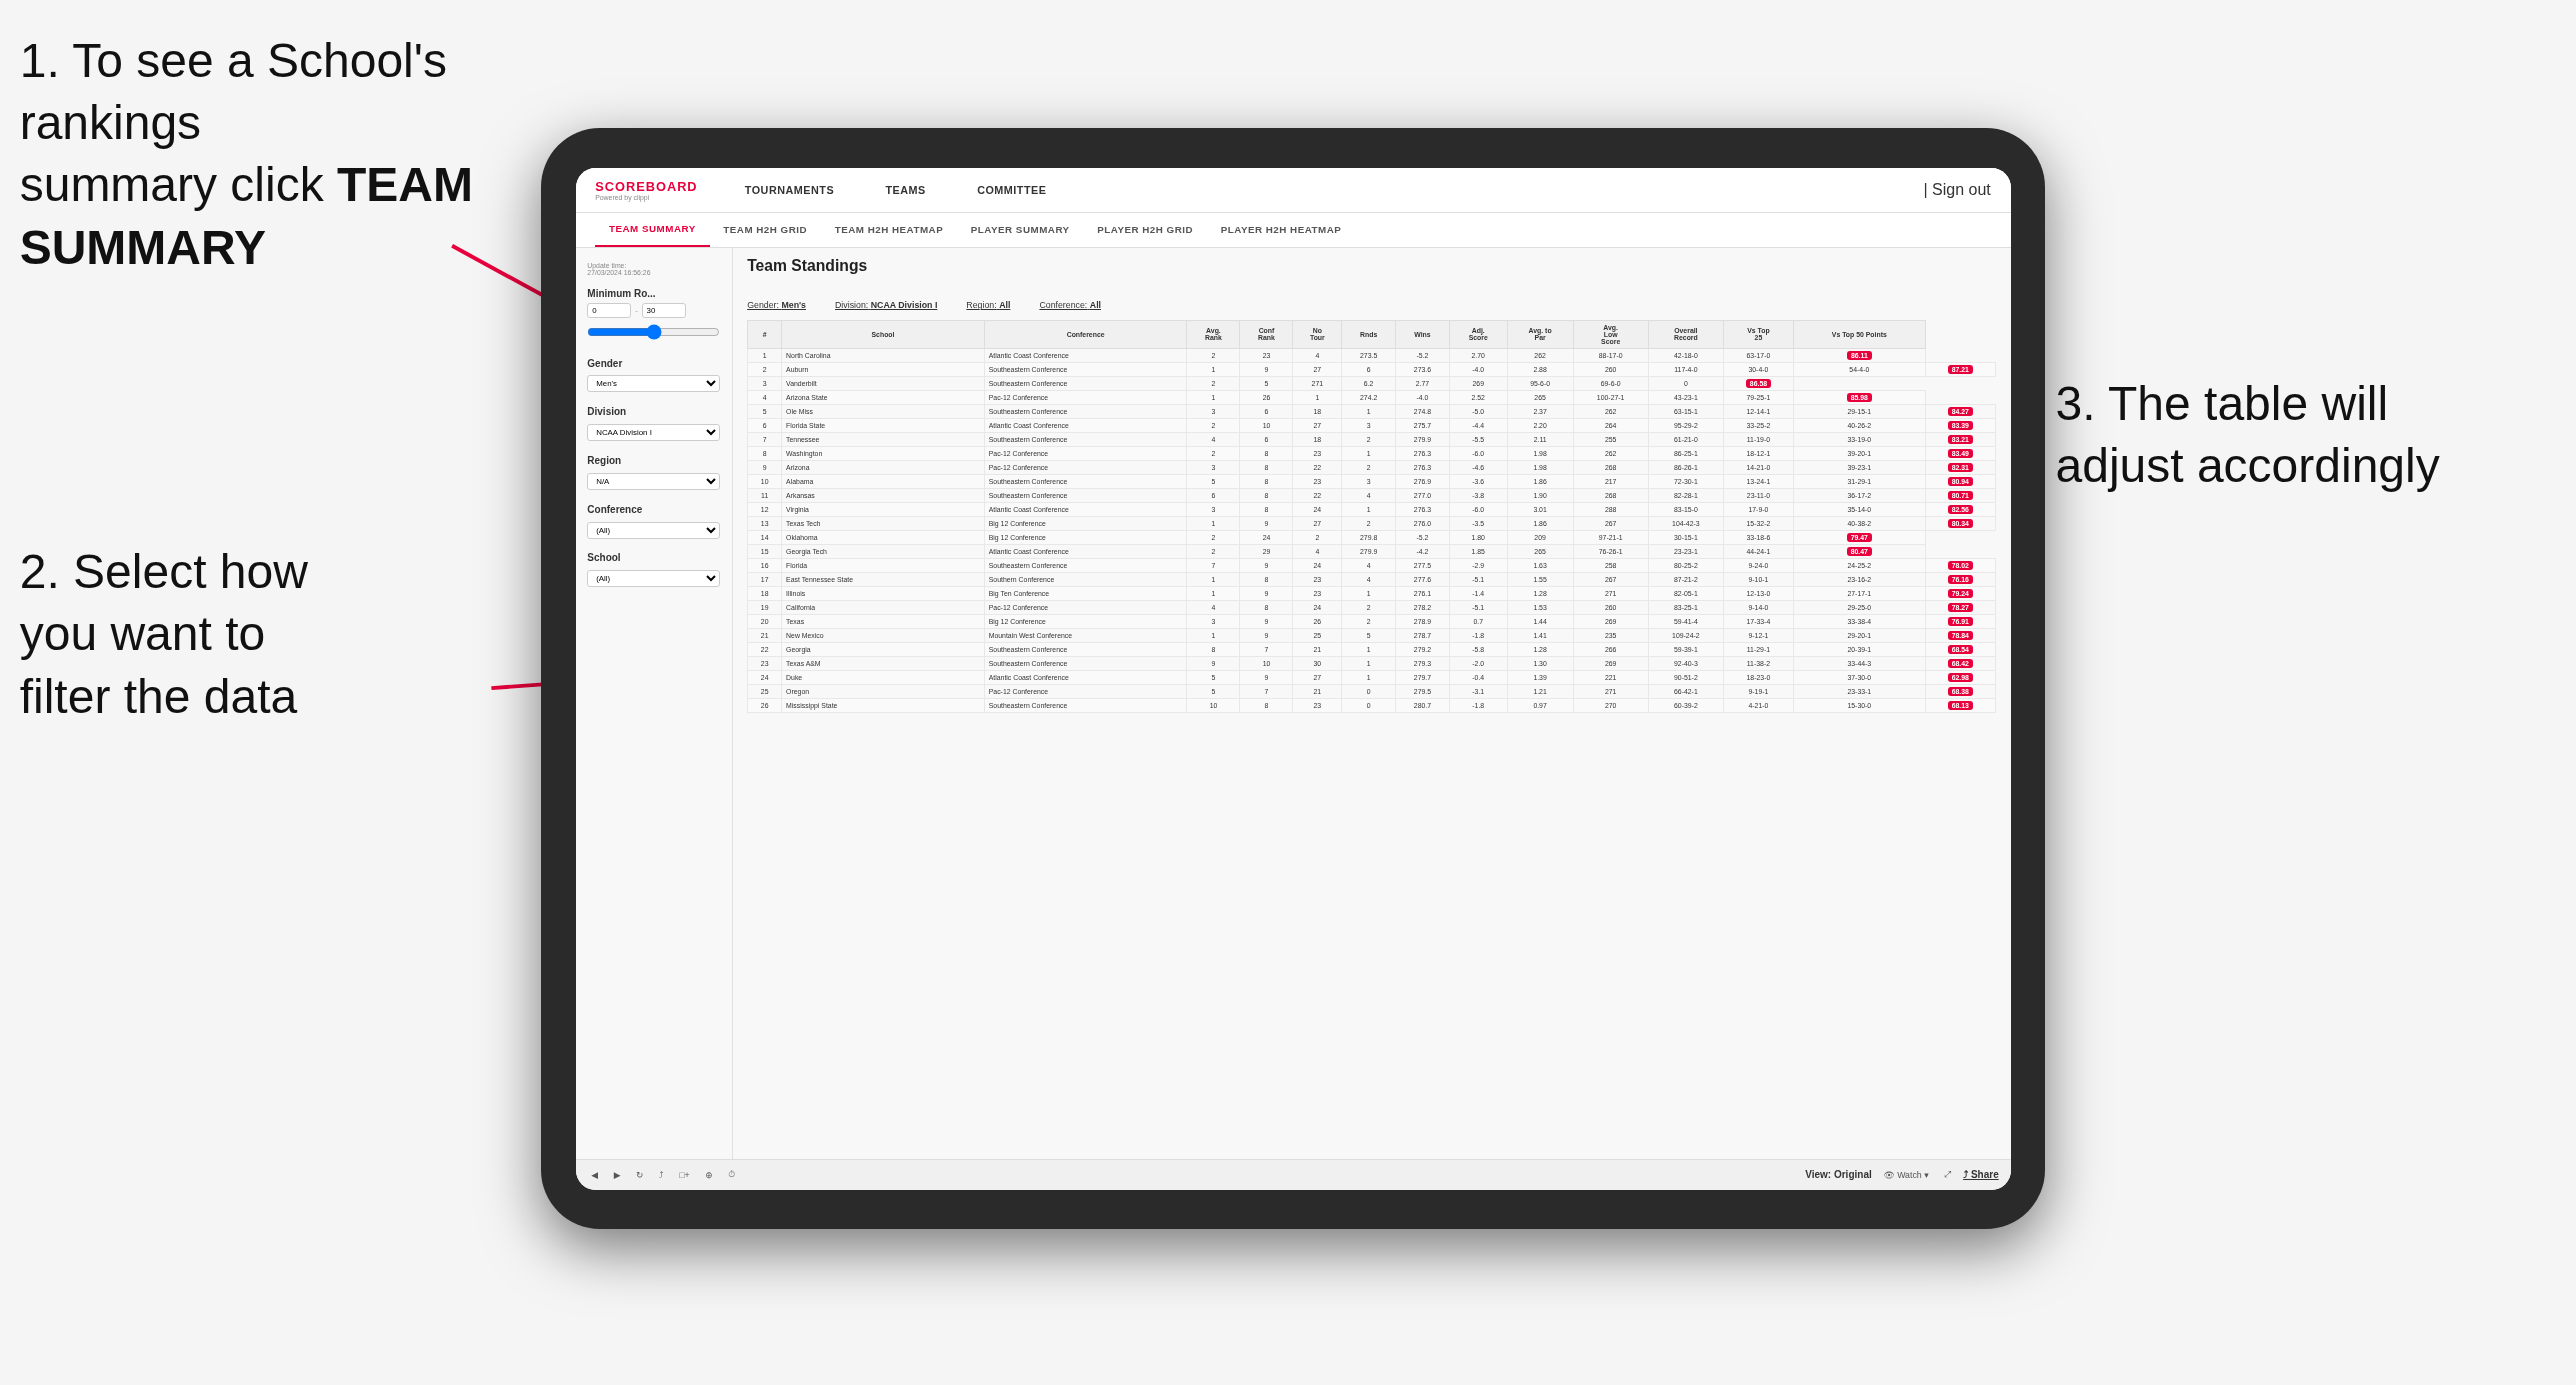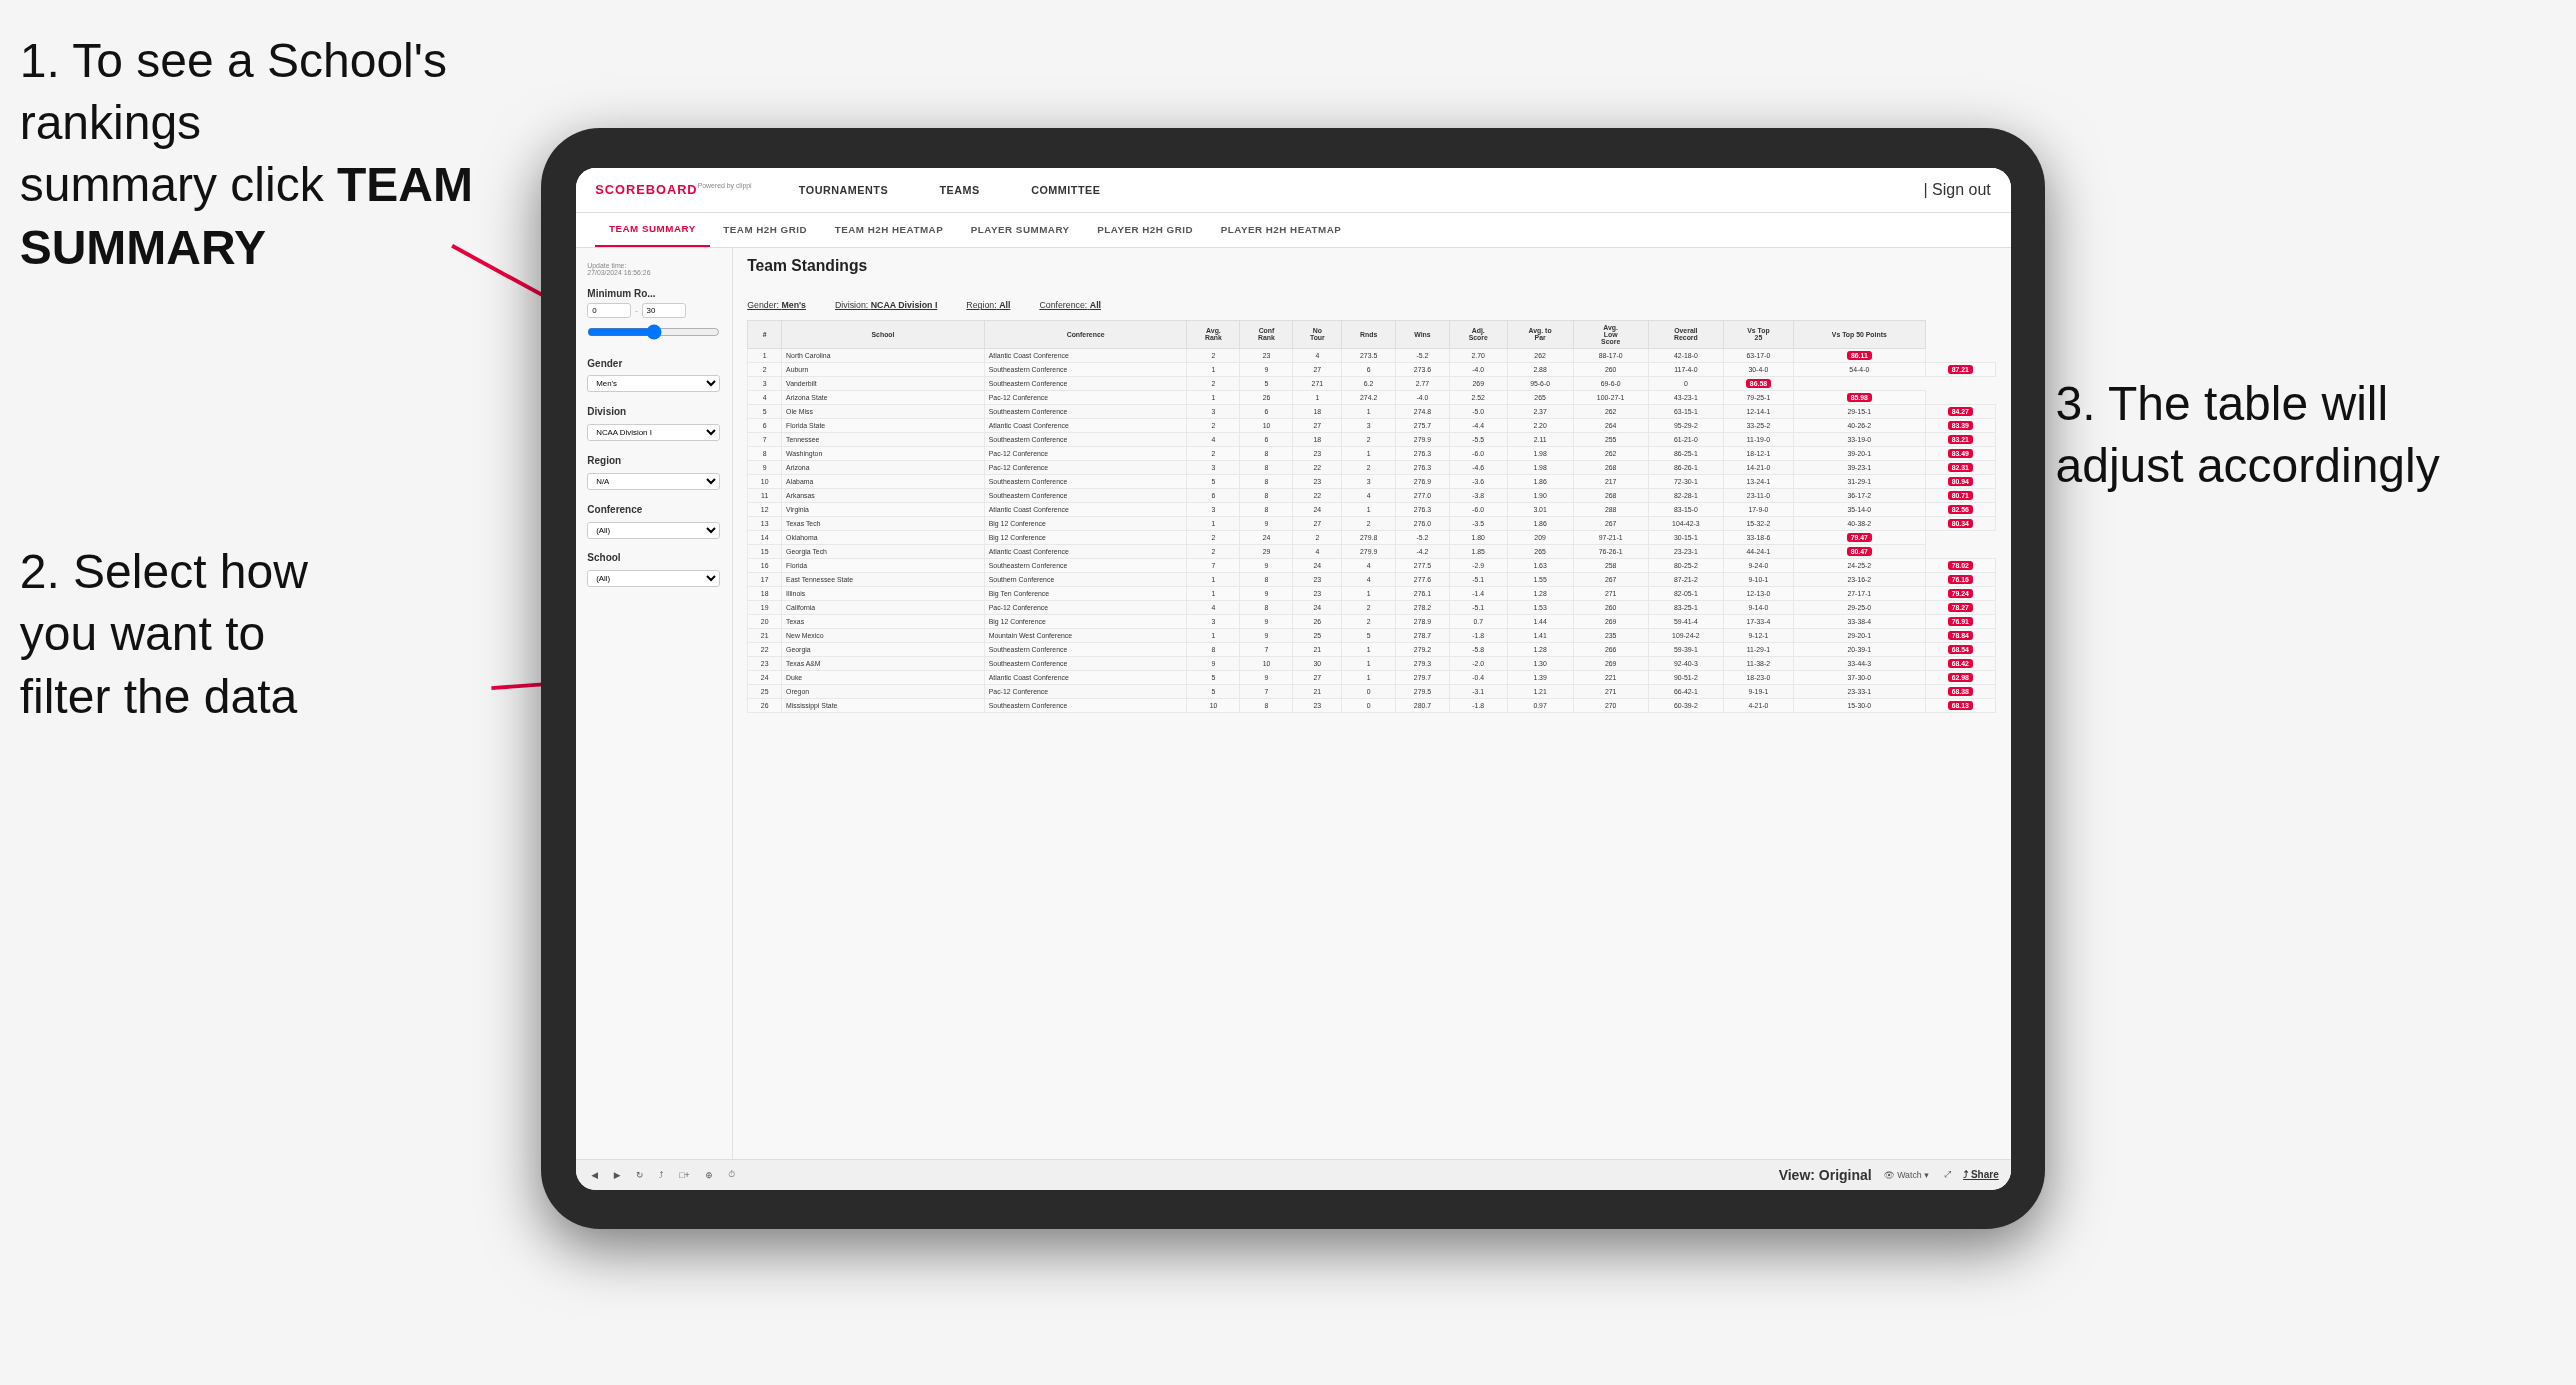--- a/index.html
+++ b/index.html
@@ -81,21 +81,21 @@
       border-bottom: 1px solid #ddd;
       display: flex;
       align-items: center;
       padding: 0 19.7px;
       height: 45px;
       flex-shrink: 0;
     }
 
     .logo-area {
       display: flex;
-      flex-direction: row;
+      flex-direction: column;
       margin-right: 29.5px;
       justify-content: flex-end;
     }
 
     .logo-text {
       font-size: 12.8px;
       font-weight: 900;
       color: #e8003d;
       letter-spacing: 1px;
     }
@@ -306,21 +306,21 @@
 
     .toolbar-btn {
       font-size: 8.8px;
       color: #555;
       cursor: pointer;
       padding: 2px 3.9px;
     }
 
     .toolbar-view {
       margin-left: auto;
-      font-size: 14px;
+      font-size: 10px;
       color: #333;
       font-weight: 600;
     }
 
     .toolbar-share {
       font-size: 10px;
       color: #333;
       font-weight: 600;
       text-decoration: underline;
     }

